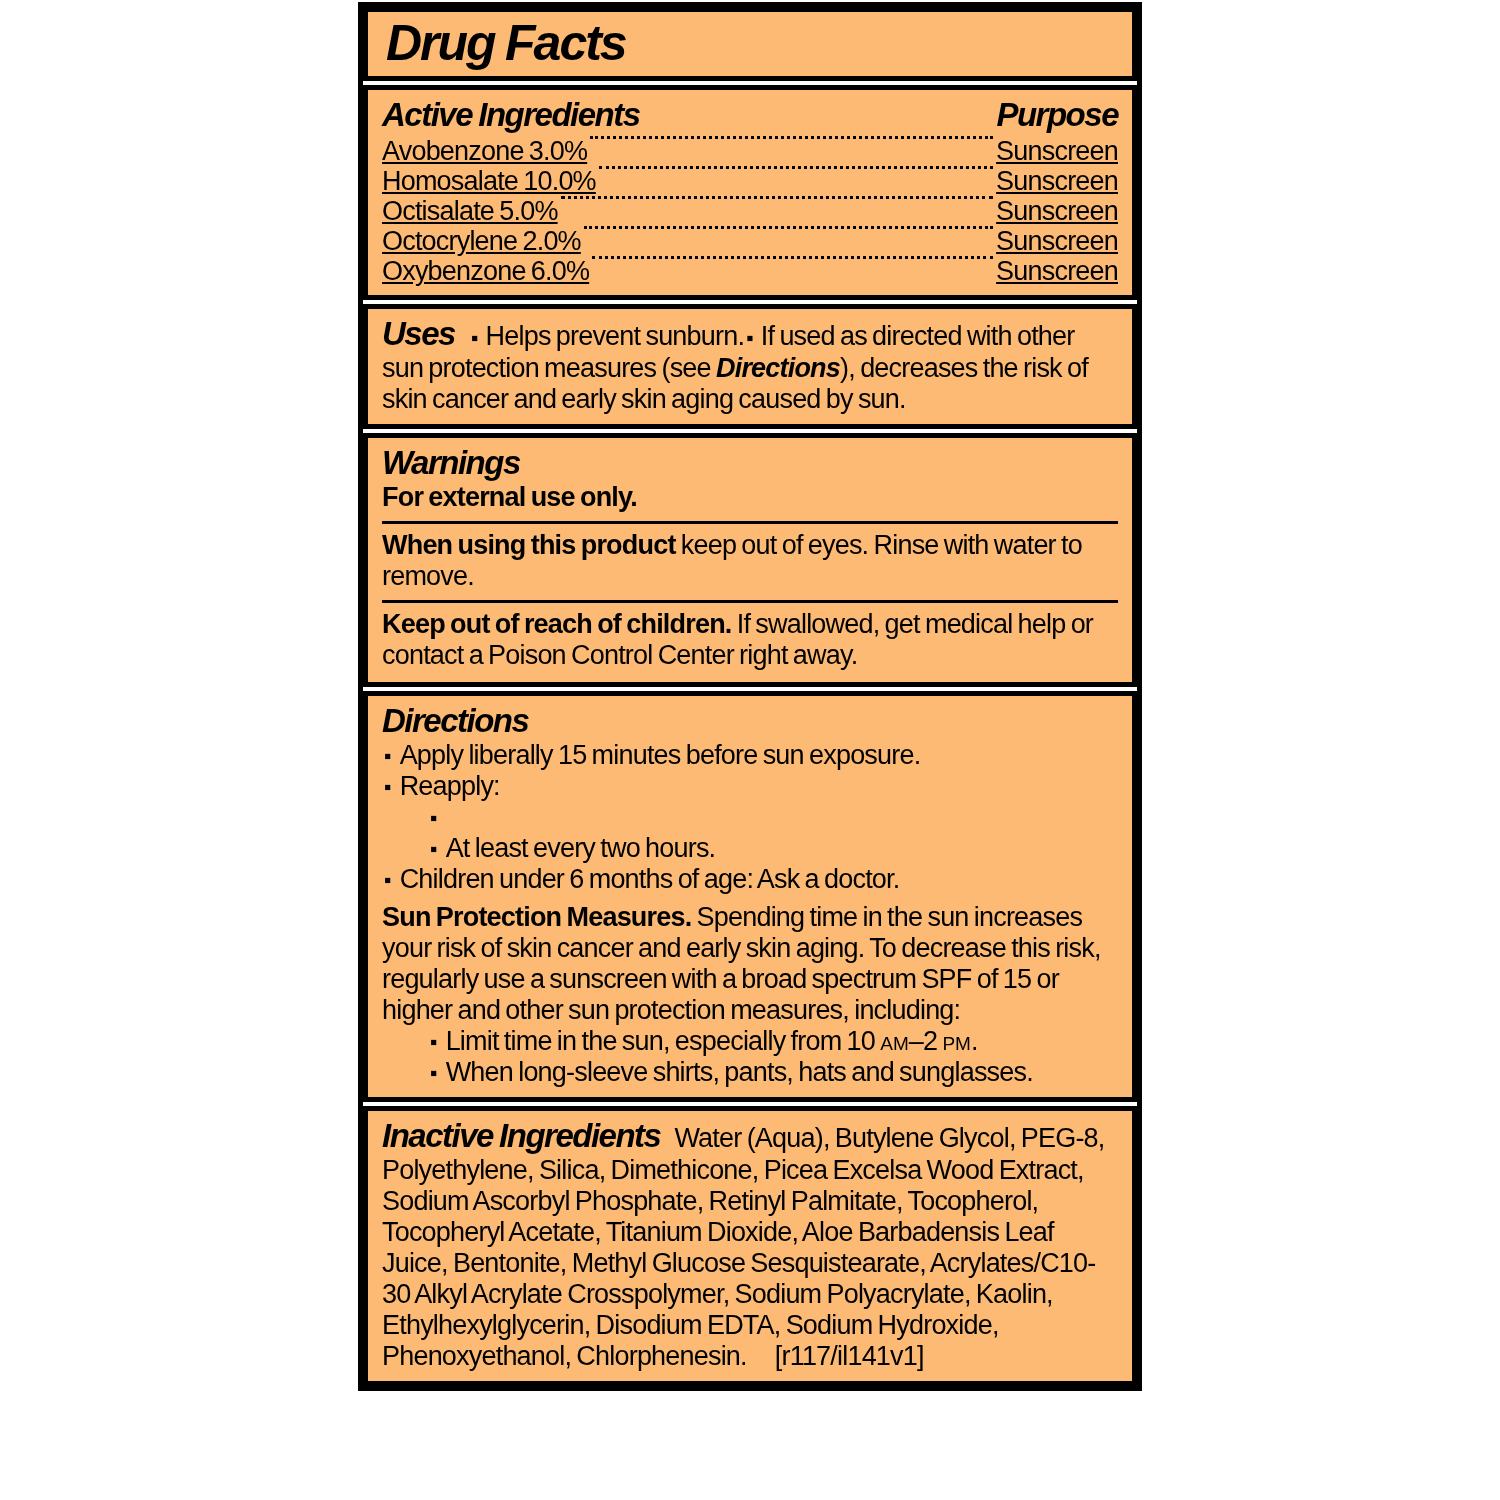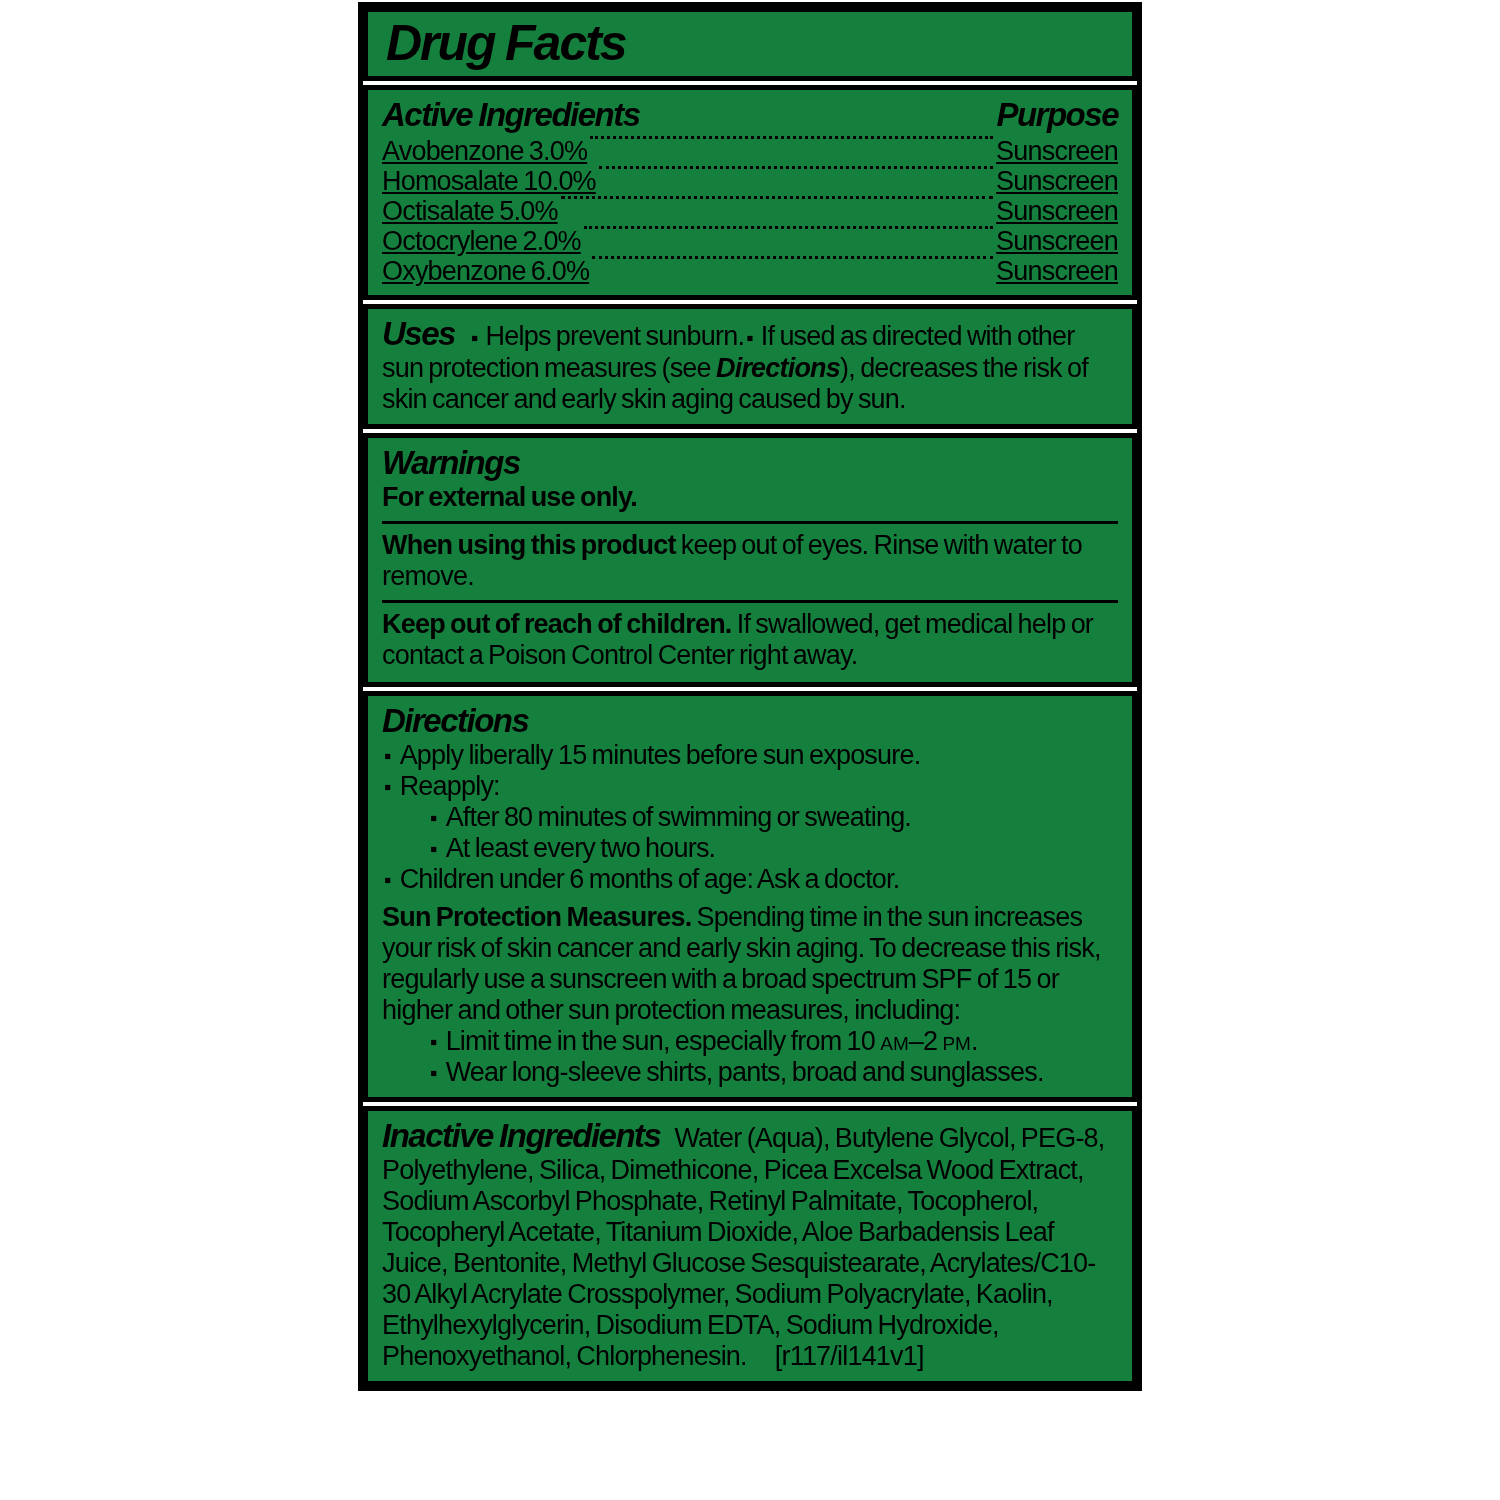--- a/index.html
+++ b/index.html
@@ -18,21 +18,21 @@
     width: 784px;
     box-sizing: border-box;
     border: 5px solid #000;
     background: #fff;
     display: flex;
     flex-direction: column;
     gap: 4px;
   }
   .box {
     border: 5px solid #000;
-    background: #15803d;
+    background: #fdba74;
     box-sizing: border-box;
     padding: 6px 14px 9px 14px;
     font-size: 27px;
     line-height: 31px;
     letter-spacing: -0.8px;
     word-spacing: -1.5px;
   }
   .title-box { padding: 2px 14px 4px 18px; }
   .title {
     font-size: 50px;
@@ -160,38 +160,37 @@
     <div class="brow indent1">
       <span class="blt">▪</span>
       <span>Apply liberally 15 minutes before sun exposure.</span>
     </div>
     <div class="brow indent1">
       <span class="blt">▪</span>
       <span>Reapply:</span>
     </div>
     <div class="brow indent2">
       <span class="blt">▪</span>
-      <span>After 80 minutes of swimming or sweating.</span>
     </div>
     <div class="brow indent2">
       <span class="blt">▪</span>
       <span>At least every two hours.</span>
     </div>
     <div class="brow indent1">
       <span class="blt">▪</span>
       <span>Children under 6 months of age: Ask a doctor.</span>
     </div>
     <p class="mt"><span class="b">Sun Protection Measures.</span><span> Spending time in the sun increases your risk of skin cancer and early skin aging. To decrease this risk, regularly use a sunscreen with a broad spectrum SPF of 15 or higher and other sun protection measures, including:</span></p>
     <div class="brow indent2">
       <span class="blt">▪</span>
       <span><span>Limit time in the sun, especially from 10 </span><span class="sc">am</span><span>–2 </span><span class="sc">pm</span><span>.</span></span>
     </div>
     <div class="brow indent2">
       <span class="blt">▪</span>
-      <span>Wear long-sleeve shirts, pants, broad and sunglasses.</span>
+      <span>When long-sleeve shirts, pants, hats and sunglasses.</span>
     </div>
   </div>
 
 
   <div class="box min-inactive">
     <p><span class="h h-inline">Inactive Ingredients</span><span>Water (Aqua), Butylene Glycol, PEG-8, Polyethylene, Silica, Dimethicone, Picea Excelsa Wood Extract, Sodium Ascorbyl Phosphate, Retinyl Palmitate, Tocopherol, Tocopheryl Acetate, Titanium Dioxide, Aloe Barbadensis Leaf Juice, Bentonite, Methyl Glucose Sesquistearate, Acrylates/C10-30 Alkyl Acrylate Crosspolymer, Sodium Polyacrylate, Kaolin, Ethylhexylglycerin, Disodium EDTA, Sodium Hydroxide, Phenoxyethanol, Chlorphenesin.</span><span class="code">[r117/il141v1]</span></p>
   </div>
 
 </div>
 

